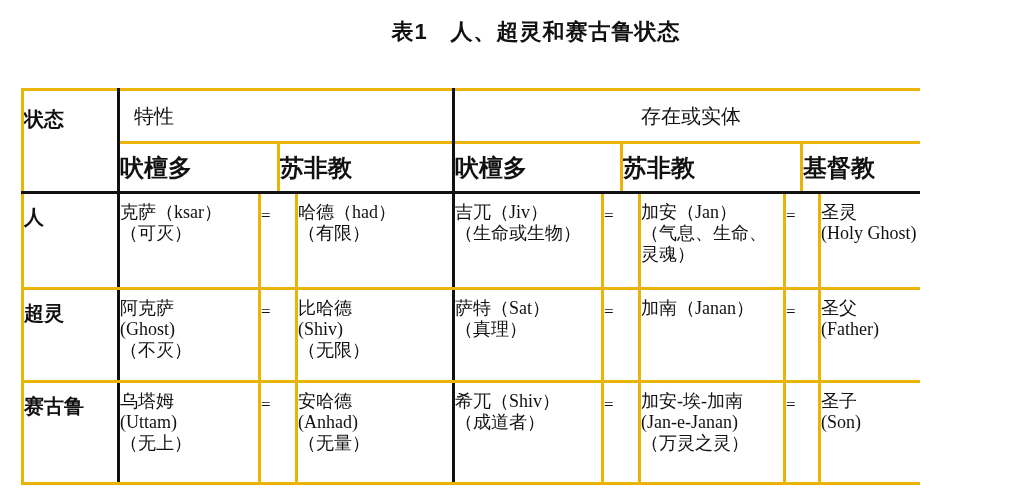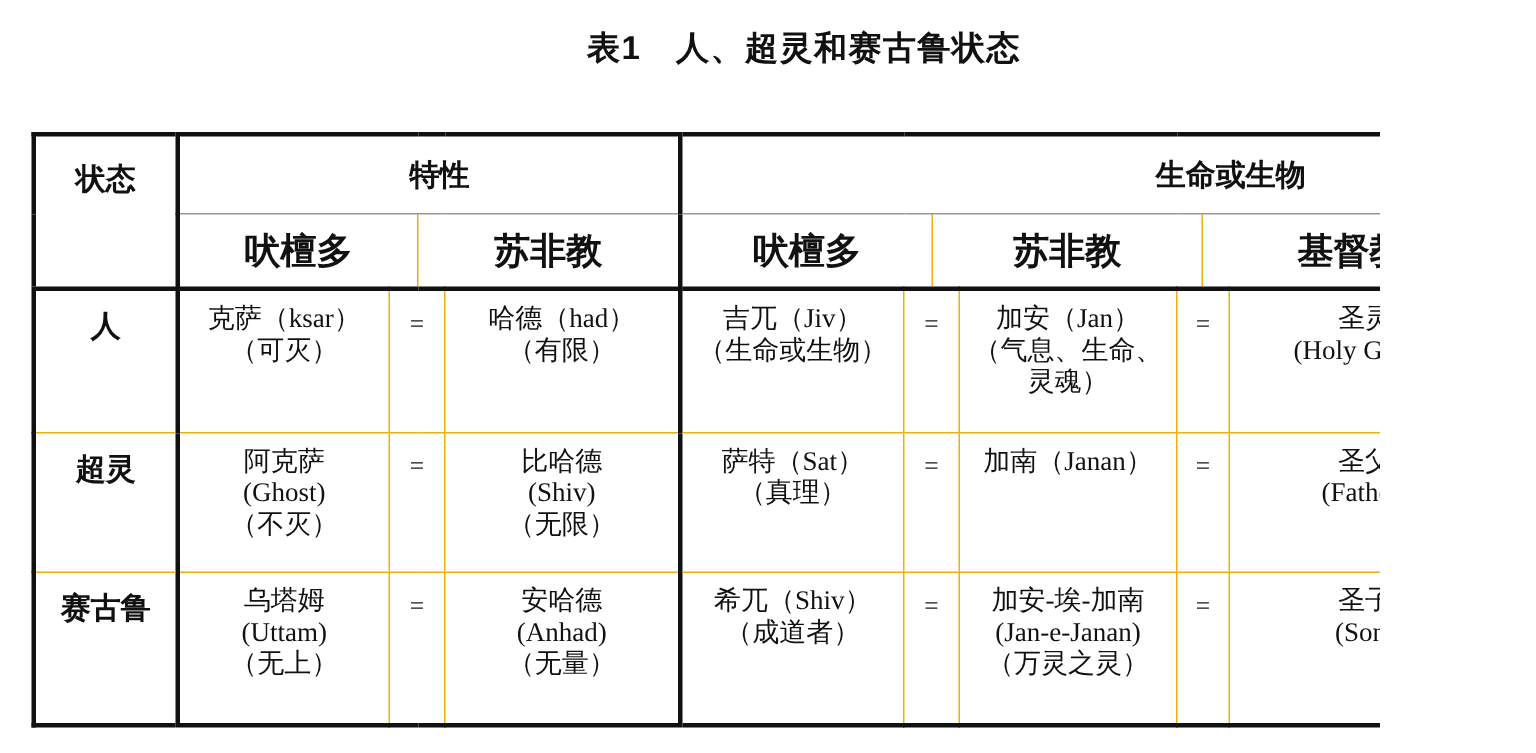--- a/index.html
+++ b/index.html
@@ -12,30 +12,30 @@
     position:absolute; top:17px; left:0; width:1024px; box-sizing:border-box;
     text-align:center; padding-left:48px;
     font-size:22px; font-weight:bold; letter-spacing:1px;
   }
   table.cmp {
     position:absolute; left:21px; top:88px; width:979px;
     border-collapse:collapse; table-layout:fixed;
     border:3px solid #111;
   }
   td {
-    border:1px solid #eab308; padding:0; margin:0;
-    vertical-align:top; text-align:center; overflow:hidden;
+    border:3px solid #eab308; padding:0; margin:0;
+    vertical-align:top; overflow:hidden;
   }
   tr.r-h1 { height:53px; }
   tr.r-h2 { height:50px; }
   tr.r-d1 { height:96px; }
   tr.r-d2 { height:93px; }
   tr.r-d3 { height:102px; }
   .hd {
-    font-weight:bold; font-size:20px; vertical-align:middle;
+    font-weight:normal; font-size:20px; vertical-align:middle;
     border-bottom:1px solid #999;
   }
   .pad-char  { padding-left:14px; }
   .pad-exist { padding-left:186px; }
   .sub {
     font-weight:bold; font-size:24px; vertical-align:middle;
     border-bottom:3px solid #111;
   }
   .state-hd {
     font-weight:bold; font-size:20px; vertical-align:top; padding-top:15px;
@@ -76,21 +76,21 @@
       <col style="width:145px">
         <col style="width:17px">
         <col style="width:18px">
         <col style="width:182px">
     </colgroup>
 
     <tbody>
         <tr class="r-h1">
       <td rowspan="2" class="state-hd">状态</td>
       <td colspan="4" class="hd sec-end pad-char">特性</td>
-      <td colspan="7" class="hd pad-exist">生命或生物</td>
+      <td colspan="7" class="hd pad-exist">存在或实体</td>
     </tr>
 
     <tr class="r-h2">
       <td colspan="2" class="sub">吠檀多</td>
       <td colspan="2" class="sub sec-end">苏非教</td>
       <td colspan="2" class="sub">吠檀多</td>
       <td colspan="3" class="sub">苏非教</td>
       <td colspan="2" class="sub">基督教</td>
     </tr>
 

